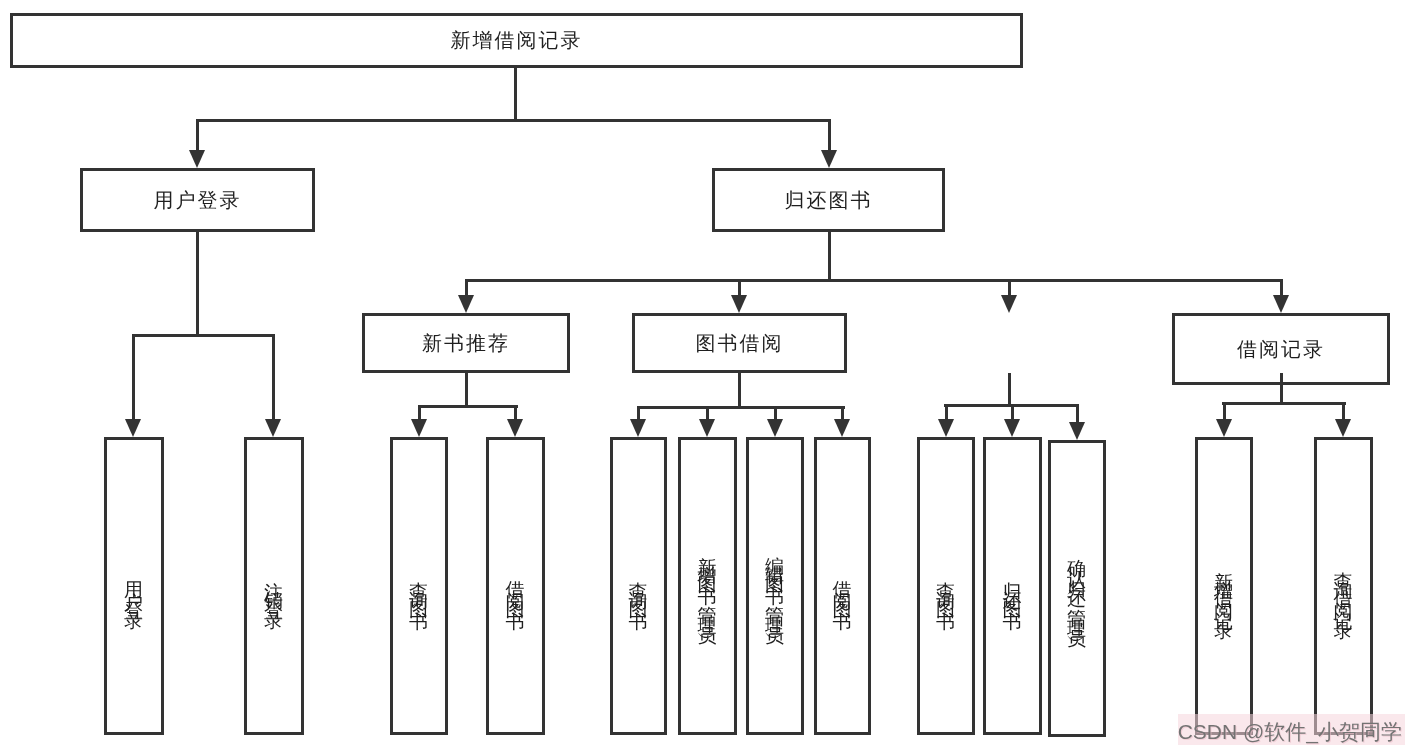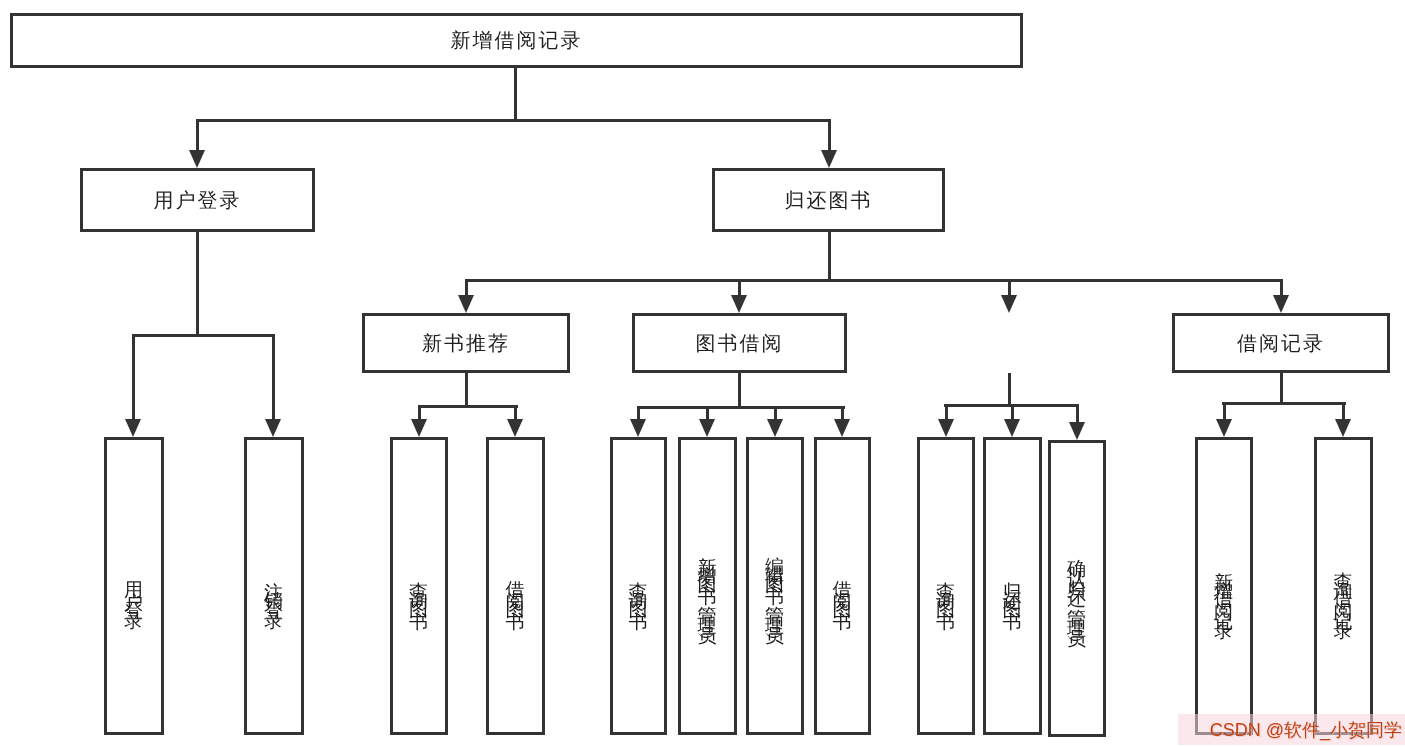--- a/index.html
+++ b/index.html
@@ -47,22 +47,22 @@
     position: absolute;
     left: 1178px; top: 714px;
     width: 227px; height: 31px;
     background: rgba(246, 214, 221, 0.55);
     z-index: 5;
   }
   .watermark {
     position: absolute;
     right: 3px; top: 718px;
     z-index: 6;
-    font-size: 18px;
-    color: #c2410c;
+    font-size: 21px;
+    color: #737373;
     white-space: nowrap;
     text-shadow: 1px 1px 0 rgba(235, 190, 202, 0.6);
   }
 </style>
 </head>
 <body>
 
 <div class="canvas">
 
   <div class="box" style="left:10px;top:13px;width:1013px;height:55px">
@@ -100,21 +100,21 @@
   <div class="arrow" style="left:1001px;top:295px"></div>
   <div class="vline" style="left:1280px;top:279px;height:18px"></div>
   <div class="arrow" style="left:1273px;top:295px"></div>
 
   <div class="box" style="left:632px;top:313px;width:215px;height:60px">
     <span class="hlabel">图书借阅</span>
   </div>
   <div class="box" style="left:362px;top:313px;width:208px;height:60px">
     <span class="hlabel">新书推荐</span>
   </div>
-  <div class="box" style="left:1172px;top:313px;width:218px;height:60px">
+  <div class="box" style="left:1172px;top:313px;width:218px;height:72px">
     <span class="hlabel">借阅记录</span>
   </div>
 
   <div class="vline" style="left:465px;top:373px;height:34px"></div>
   <div class="hline" style="left:418px;top:405px;width:100px"></div>
   <div class="vline" style="left:418px;top:405px;height:17px"></div>
   <div class="arrow" style="left:411px;top:419px"></div>
   <div class="vline" style="left:514px;top:405px;height:17px"></div>
   <div class="arrow" style="left:507px;top:419px"></div>
 

